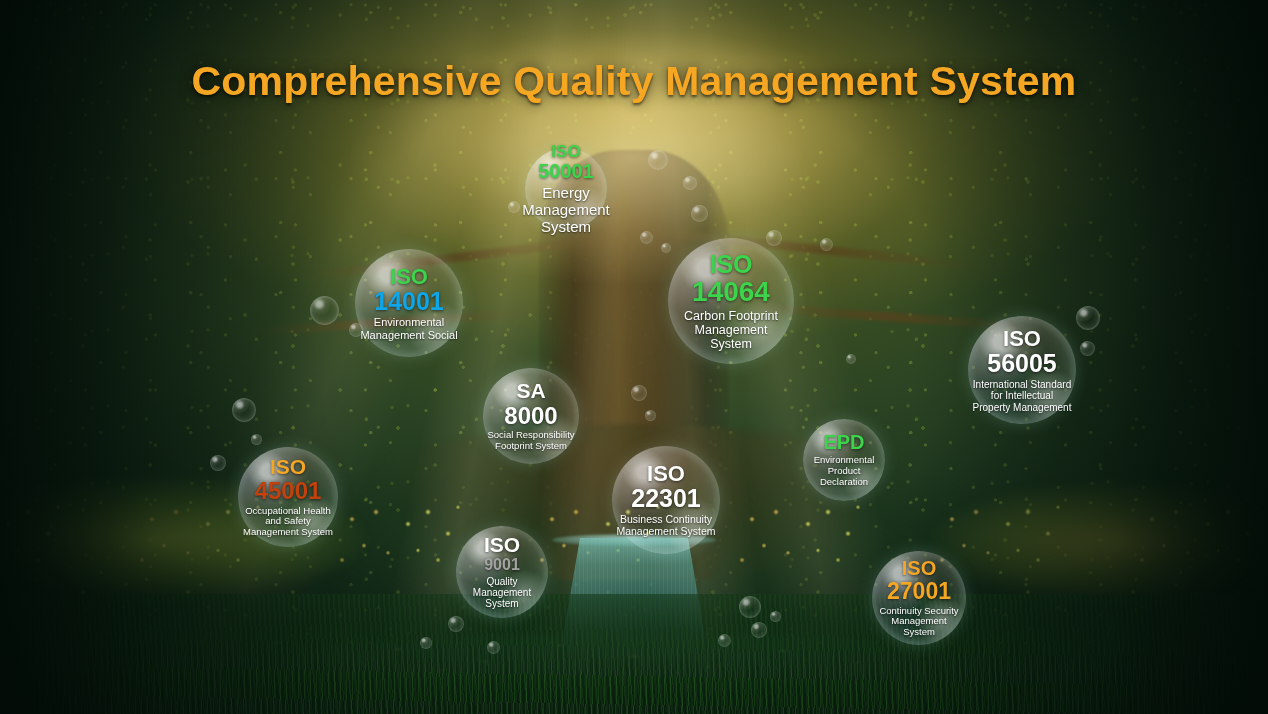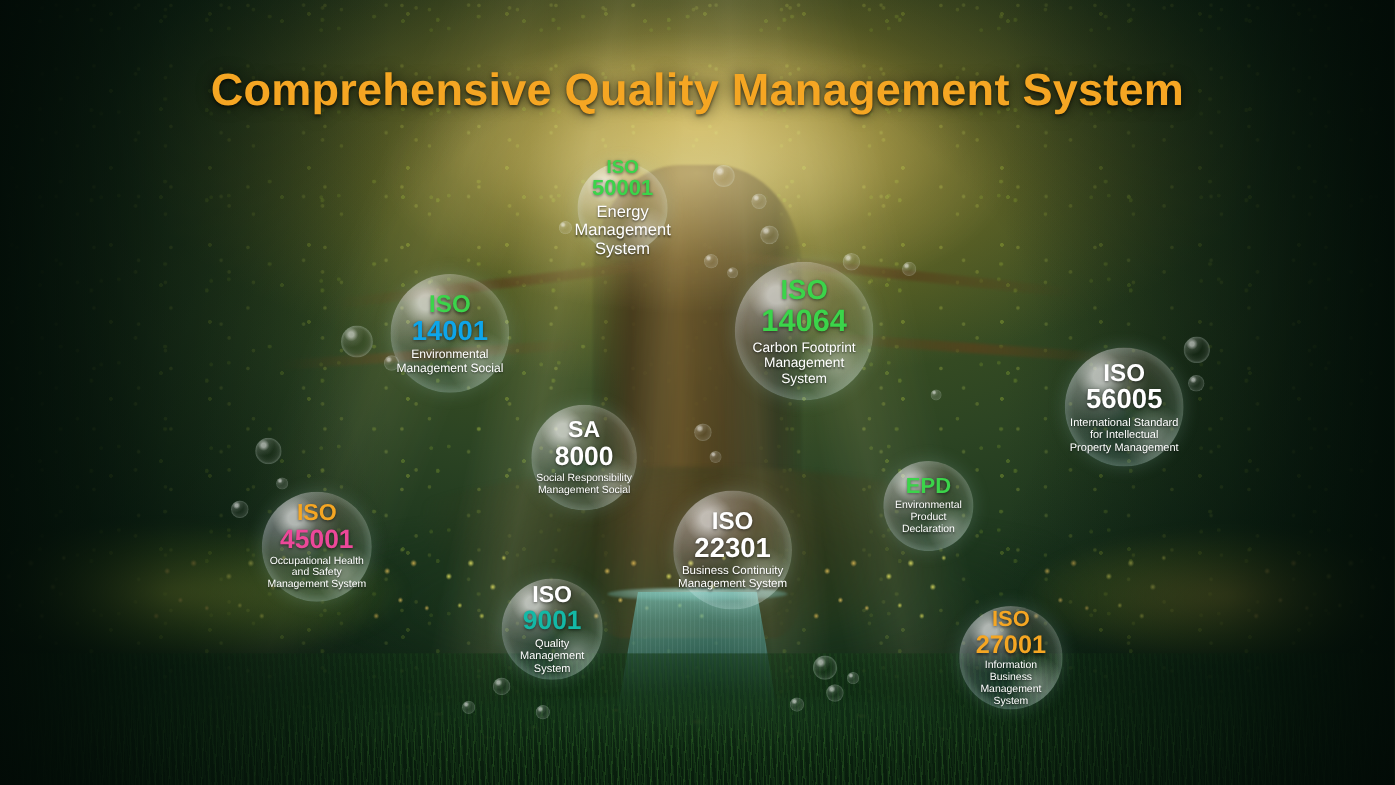--- a/index.html
+++ b/index.html
@@ -318,62 +318,62 @@
           <span class="code2" style="color: rgb(255, 255, 255); font-size: 25px; text-shadow: rgba(0, 0, 0, 0.55) 0px 1px 3px;">56005</span>
           <span class="desc" style="font-size: 10px;">International Standard for Intellectual Property Management</span>
         </div>
       </div>
       <div class="std-bubble" style="left: 483px; top: 368px; width: 96px; height: 96px;">
         <div class="shell"></div>
         <div class="tint tint-cool"></div>
         <div class="txt">
           <span class="code1" style="color: rgb(255, 255, 255); font-size: 21px; text-shadow: rgba(0, 0, 0, 0.55) 0px 1px 3px;">SA</span>
           <span class="code2" style="color: rgb(255, 255, 255); font-size: 24px; text-shadow: rgba(0, 0, 0, 0.55) 0px 1px 3px;">8000</span>
-          <span class="desc" style="font-size: 9.5px;">Social Responsibility Management Social</span>
+          <span class="desc" style="font-size: 9.5px;">Social Responsibility Footprint System</span>
         </div>
       </div>
       <div class="std-bubble" style="left: 803px; top: 419px; width: 82px; height: 82px;">
         <div class="shell"></div>
         <div class="tint "></div>
         <div class="txt">
           <span class="code1" style="color: rgb(59, 212, 74); font-size: 20px; text-shadow: rgba(0, 0, 0, 0.55) 0px 1px 3px;">EPD</span>
           <span class="desc" style="font-size: 9.5px;">Environmental Product Declaration</span>
         </div>
       </div>
       <div class="std-bubble" style="left: 238px; top: 447px; width: 100px; height: 100px;">
         <div class="shell"></div>
         <div class="tint "></div>
         <div class="txt">
           <span class="code1" style="color: rgb(245, 166, 35); font-size: 21px; text-shadow: rgba(0, 0, 0, 0.55) 0px 1px 3px;">ISO</span>
-          <span class="code2" style="color: #ec4899; font-size: 24px; text-shadow: rgba(0, 0, 0, 0.55) 0px 1px 3px;">45001</span>
+          <span class="code2" style="color: #c2410c; font-size: 24px; text-shadow: rgba(0, 0, 0, 0.55) 0px 1px 3px;">45001</span>
           <span class="desc" style="font-size: 9.5px;">Occupational Health and Safety Management System</span>
         </div>
       </div>
       <div class="std-bubble" style="left: 612px; top: 446px; width: 108px; height: 108px;">
         <div class="shell"></div>
         <div class="tint tint-pink"></div>
         <div class="txt">
           <span class="code1" style="color: rgb(255, 255, 255); font-size: 22px; text-shadow: rgba(0, 0, 0, 0.55) 0px 1px 3px;">ISO</span>
           <span class="code2" style="color: rgb(255, 255, 255); font-size: 25px; text-shadow: rgba(0, 0, 0, 0.55) 0px 1px 3px;">22301</span>
           <span class="desc" style="font-size: 10.5px;">Business Continuity Management System</span>
         </div>
       </div>
       <div class="std-bubble" style="left: 456px; top: 526px; width: 92px; height: 92px;">
         <div class="shell"></div>
         <div class="tint tint-dark"></div>
         <div class="txt">
           <span class="code1" style="color: rgb(255, 255, 255); font-size: 21px; text-shadow: rgba(0, 0, 0, 0.55) 0px 1px 3px;">ISO</span>
-          <span class="code2" style="color: #14b8a6; font-size: 24px; text-shadow: rgba(0, 0, 0, 0.55) 0px 1px 3px;">9001</span>
+          <span class="code2" style="color: #a3a3a3; font-size: 16px; text-shadow: rgba(0, 0, 0, 0.55) 0px 1px 3px;">9001</span>
           <span class="desc" style="font-size: 10px;">Quality Management System</span>
         </div>
       </div>
       <div class="std-bubble" style="left: 872px; top: 551px; width: 94px; height: 94px;">
         <div class="shell"></div>
         <div class="tint "></div>
         <div class="txt">
           <span class="code1" style="color: rgb(245, 166, 35); font-size: 20px; text-shadow: rgba(0, 0, 0, 0.55) 0px 1px 3px;">ISO</span>
           <span class="code2" style="color: rgb(245, 166, 35); font-size: 23px; text-shadow: rgba(0, 0, 0, 0.55) 0px 1px 3px;">27001</span>
-          <span class="desc" style="font-size: 9.5px;">Information Business Management System</span>
+          <span class="desc" style="font-size: 9.5px;">Continuity Security Management System</span>
         </div>
       </div>
     </div>
 
 </div>
 
 </body></html>

